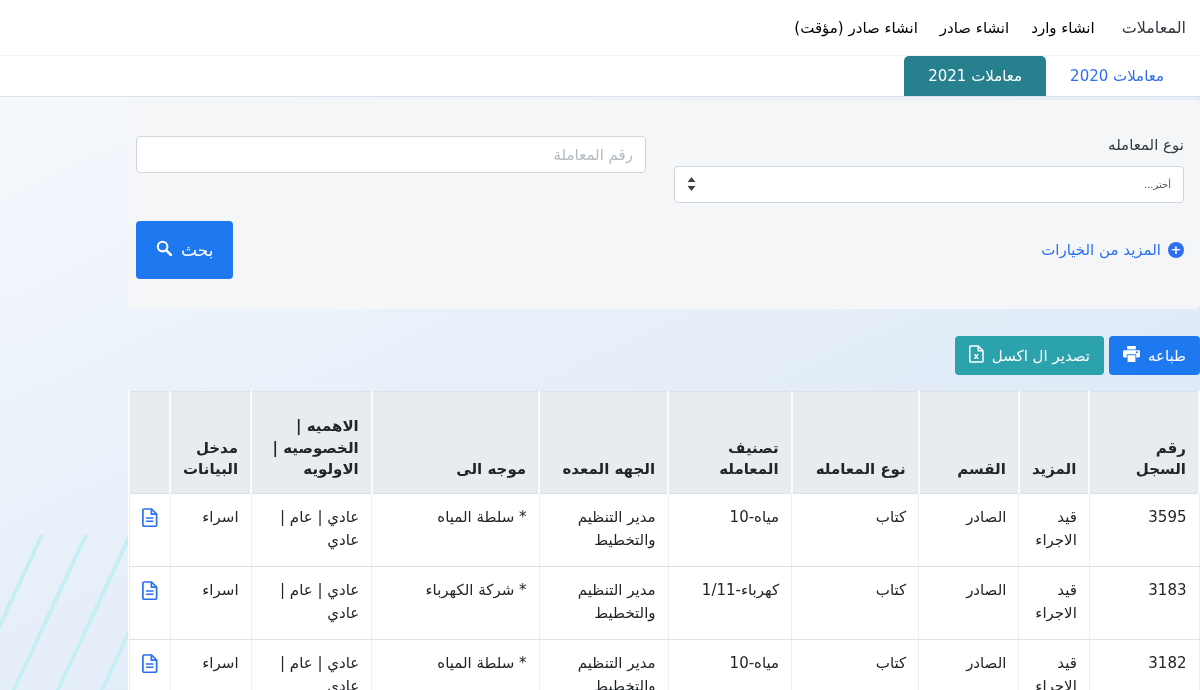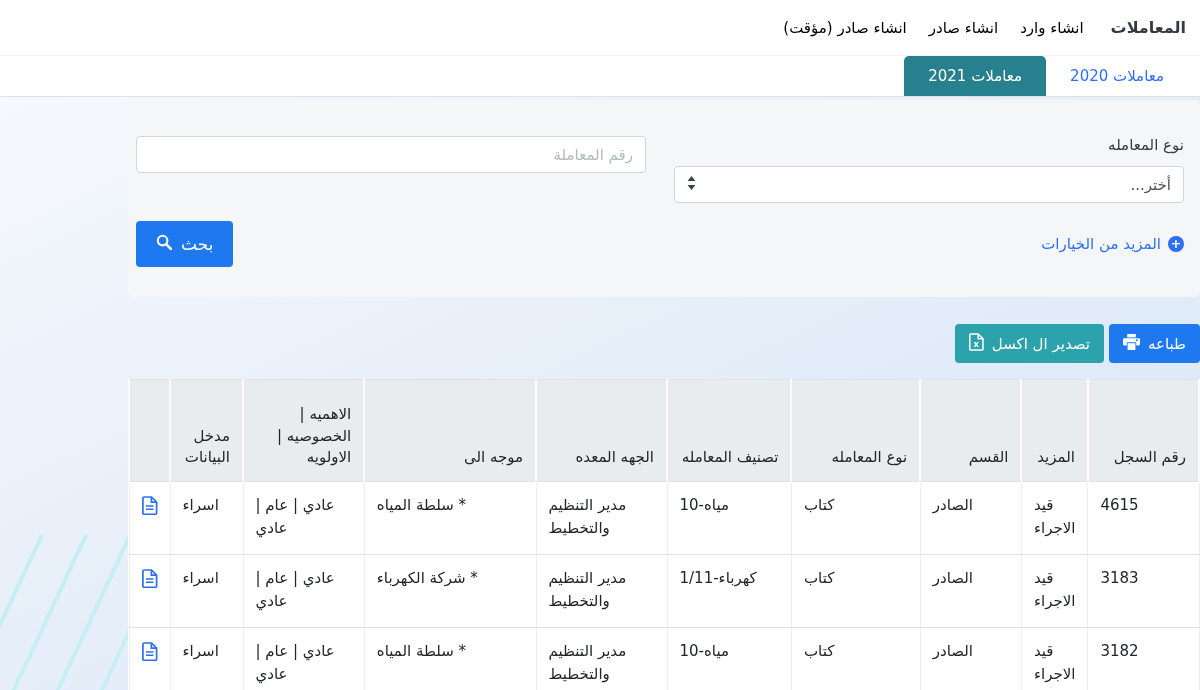--- a/index.html
+++ b/index.html
@@ -14,75 +14,75 @@
     position:absolute; left:0; bottom:0; width:190px; height:155px;
     background: repeating-linear-gradient(115deg, transparent 0 36px, #c5eef5 36px 40px);
     z-index:0;
   }
   
   .topnav {
     position:relative; z-index:2; background:#ffffff; height:56px;
     display:flex; align-items:center; padding:0 14px;
     border-bottom:1px solid #f1f2f4;
   }
-  .brand { font-weight:bold; font-size:16px; color:#343a40; padding-left:16px; cursor:pointer; }
+  .brand { font-weight:normal; font-size:16px; color:#343a40; padding-left:16px; cursor:pointer; }
   .nav-item { color:#000000; font-size:15px; padding:0 11px; cursor:pointer; }
   
   .tabbar {
     position:relative; z-index:2; background:#ffffff; height:41px;
     display:flex; align-items:stretch; padding:0 12px;
     border-bottom:1px solid #dee2e6;
   }
   .tab { display:flex; align-items:center; padding:0 24px; color:#2e6ff2; font-size:15px; cursor:pointer; }
   .tab.active { background:#27808d; color:#ffffff; border-radius:5px 5px 0 0;padding-left:24px; }
   
   .main { position:relative; z-index:1; width:1072px; }
   
   .filter-panel { background:#f4f6f8; border-radius:5px; margin-top:3px; padding:36px 16px 30px 8px; }
   .filter-grid { display:flex; gap:28px; }
   .filter-field { flex:1; }
   .filter-label { font-size:15px; color:#333c45; margin-bottom:12px; }
   .select-control {
     height:37px; background:#fff; border:1px solid #cfd6dd; border-radius:4px;
     display:flex; align-items:center; justify-content:space-between;
-    padding:0 12px; font-size:15px; color:#4c545c; cursor:pointer;
+    padding:0 12px; font-size:10px; color:#4c545c; cursor:pointer;
   }
   .input-control {
     width:100%; height:37px; background:#fff; border:1px solid #cfd6dd; border-radius:4px;
     padding:0 12px; font-size:15px; color:#495057; text-align:right; font-family:inherit;
   }
   .input-control::placeholder { color:#b2bac1; }
   .actions-row { display:flex; justify-content:space-between; align-items:center; margin-top:18px; }
   .more-link { color:#2e6ff2; font-size:15px; display:flex; align-items:center; gap:7px; cursor:pointer; }
   .plus-circle {
     width:16px; height:16px; border-radius:50%; background:#2e6ff2; color:#fff;
     font-size:13px; font-weight:bold; line-height:15px; text-align:center; display:inline-block;
   }
   .btn-group { display:flex; gap:34px; }
   .btn {
     display:inline-flex; align-items:center; justify-content:center; gap:9px;
     border:none; border-radius:4px; color:#fff; font-family:inherit; cursor:pointer;
   }
-  .btn-lg { height:46px; padding:0 20px; font-size:17px; }
+  .btn-lg { height:58px; padding:0 20px; font-size:17px; }
   .btn-sm { height:39px; padding:0 14px; font-size:15px; gap:8px; }
   .btn-blue { background:#1e78f0; }
   .btn-teal { background:#2ba2ac; }
   
   .toolbar { margin-top:27px; display:flex; gap:5px; justify-content:flex-start; padding-left:1px; }
   
   table.data-table { margin-top:16px; width:1072px; border-collapse:collapse; background:#ffffff; }
   .data-table th {
     background:#e9ecef; vertical-align:bottom; text-align:right;
-    padding:12px; font-size:15px; font-weight:400; color:#212529; line-height:1.45;
+    padding:12px; font-size:15px; font-weight:700; color:#212529; line-height:1.45;
     border-left:2px solid #fbfbfc; border-right:2px solid #fbfbfc;
     border-top:1px solid #dee2e6; border-bottom:1px solid #dee2e6;
   }
   .data-table thead tr { height:102px; }
   .data-table td {
-    vertical-align:top; text-align:left; padding:12px; font-size:15px; color:#212529; line-height:1.5;
+    vertical-align:top; text-align:right; padding:12px; font-size:15px; color:#212529; line-height:1.5;
     border-left:1px solid #edf0f2; border-right:1px solid #edf0f2; border-bottom:1px solid #dee2e6;
   }
   .data-table tbody tr { height:73px; }
   .icon-cell { text-align:center !important; }
   .doc-icon { cursor:pointer; display:inline-block; margin-top:2px; }
 </style>
 </head>
 <body>
 
 <div class="stripes"></div>
@@ -184,21 +184,21 @@
         <th>تصنيف المعامله</th>
         <th>الجهه المعده</th>
         <th>موجه الى</th>
         <th>الاهميه | الخصوصيه | الاولويه</th>
         <th>مدخل البيانات</th>
         <th></th>
       </tr>
     </thead>
     <tbody>
       <tr>
-        <td>4615</td>
+        <td>3595</td>
         <td>قيد الاجراء</td>
         <td>الصادر</td>
         <td>كتاب</td>
         <td>مياه-10</td>
         <td>مدير التنظيم والتخطيط</td>
         <td>* سلطة المياه</td>
         <td>عادي | عام | عادي</td>
         <td>اسراء</td>
         <td class="icon-cell"><span class="doc-icon"><svg width="16" height="19" viewBox="0 0 16 19">
                 <path d="M2.2 1h7.3L14.6 6v11a1.3 1.3 0 0 1-1.3 1.3H2.2A1.3 1.3 0 0 1 .9 16.7V2.3A1.3 1.3 0 0 1 2.2 1z" fill="none" stroke="#2b6ff2" stroke-width="1.7"></path>

